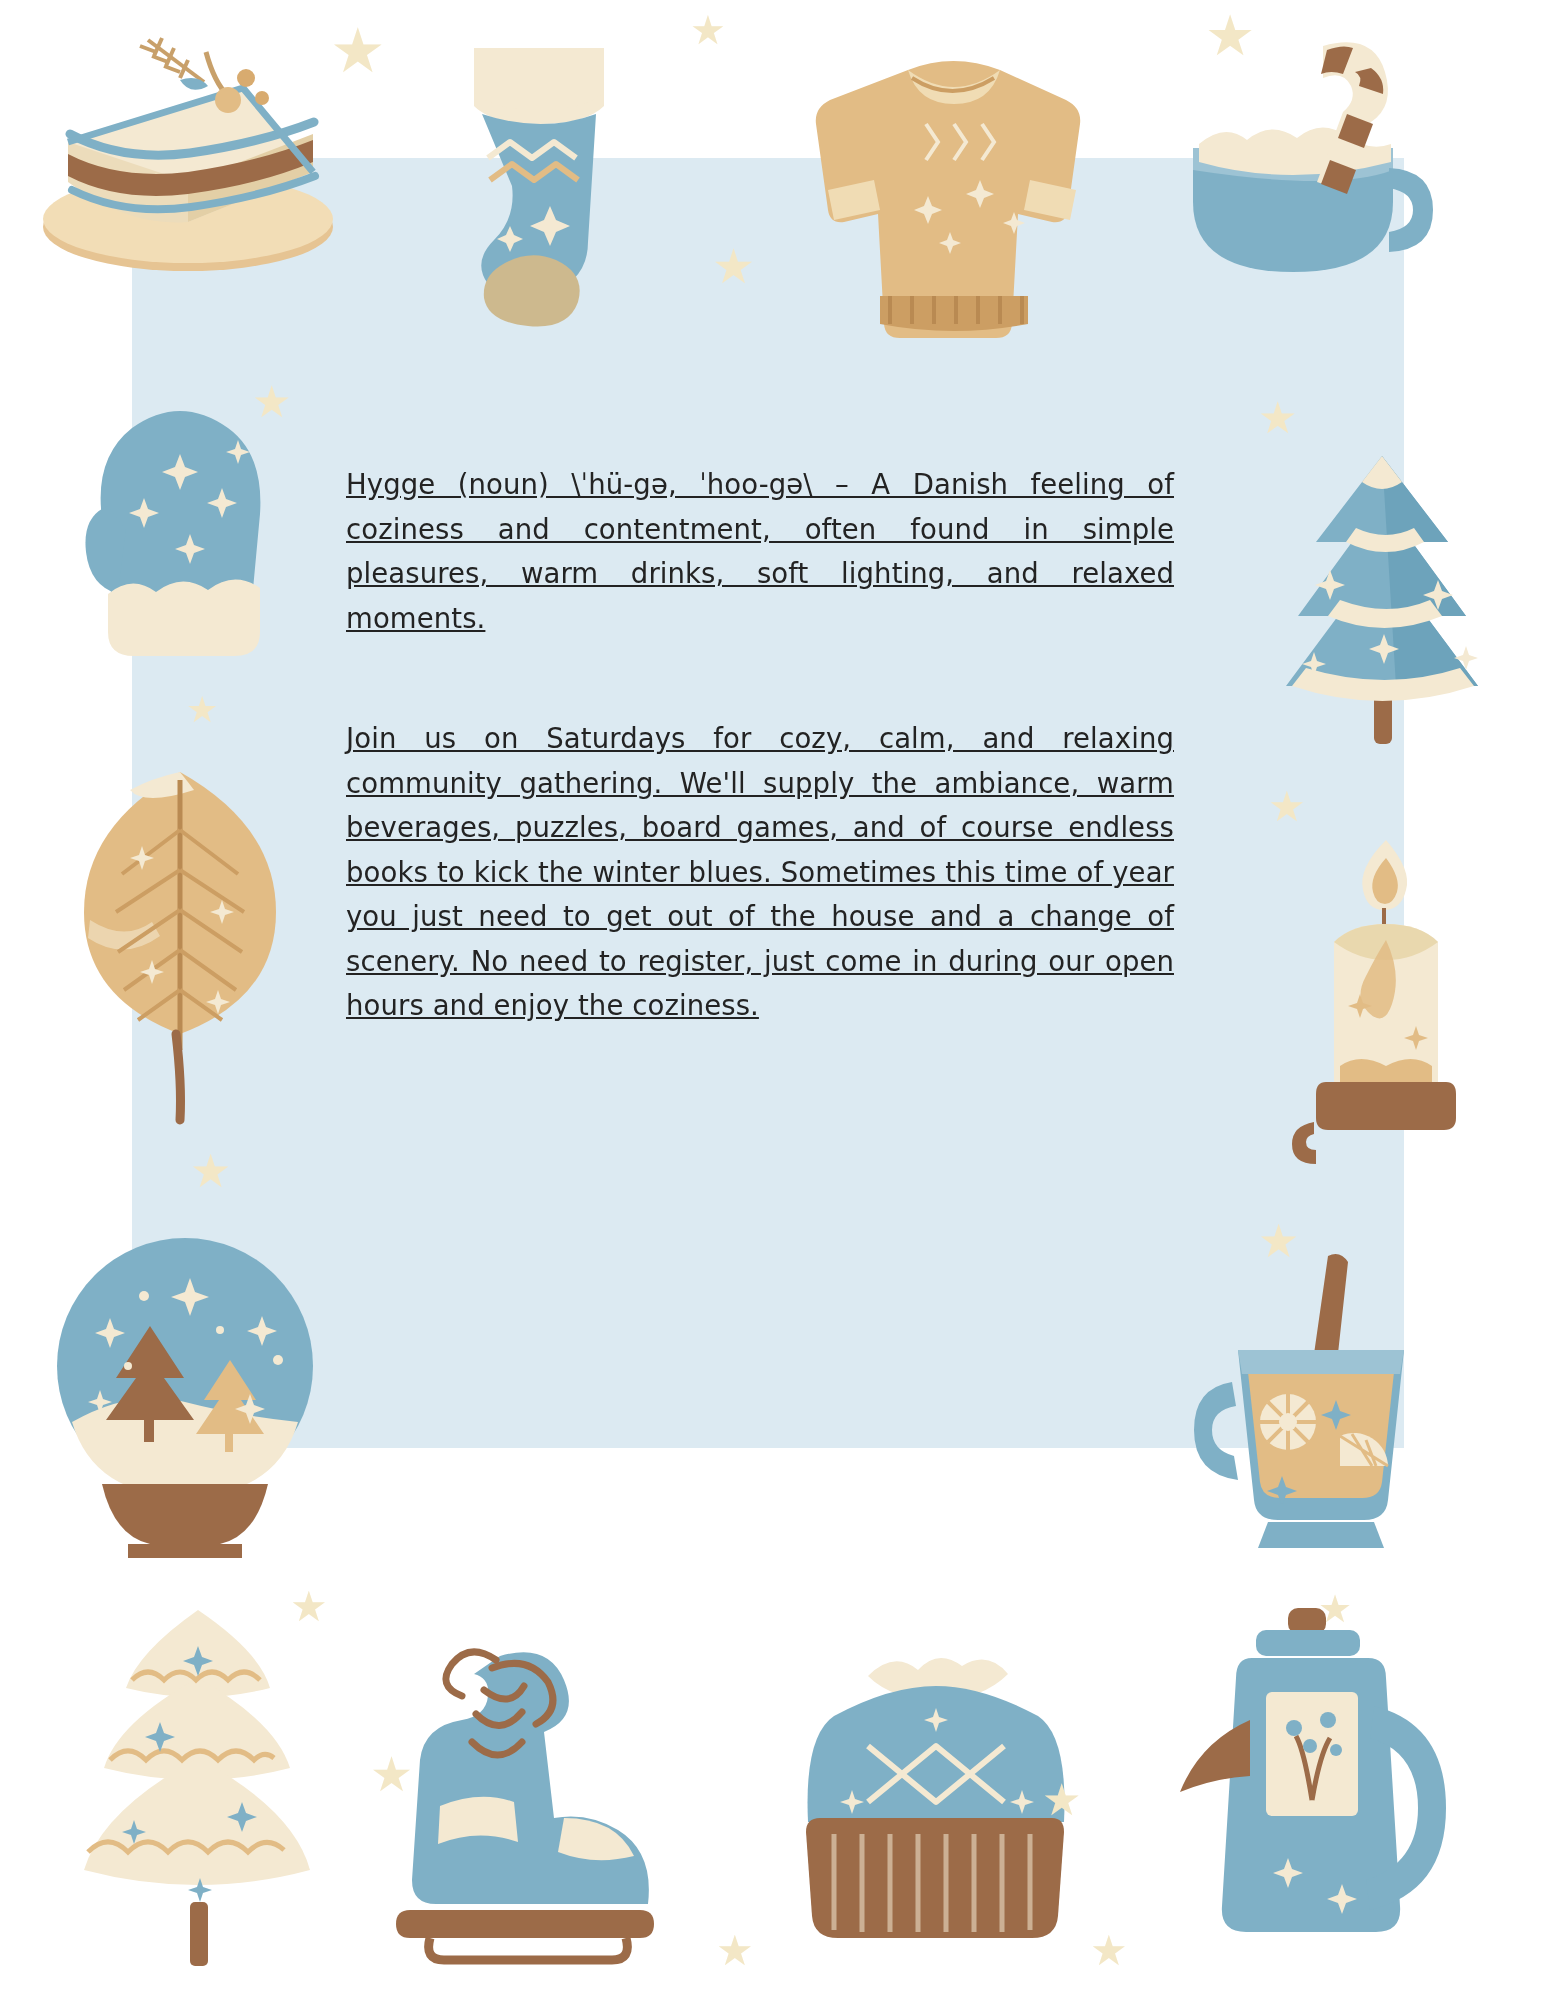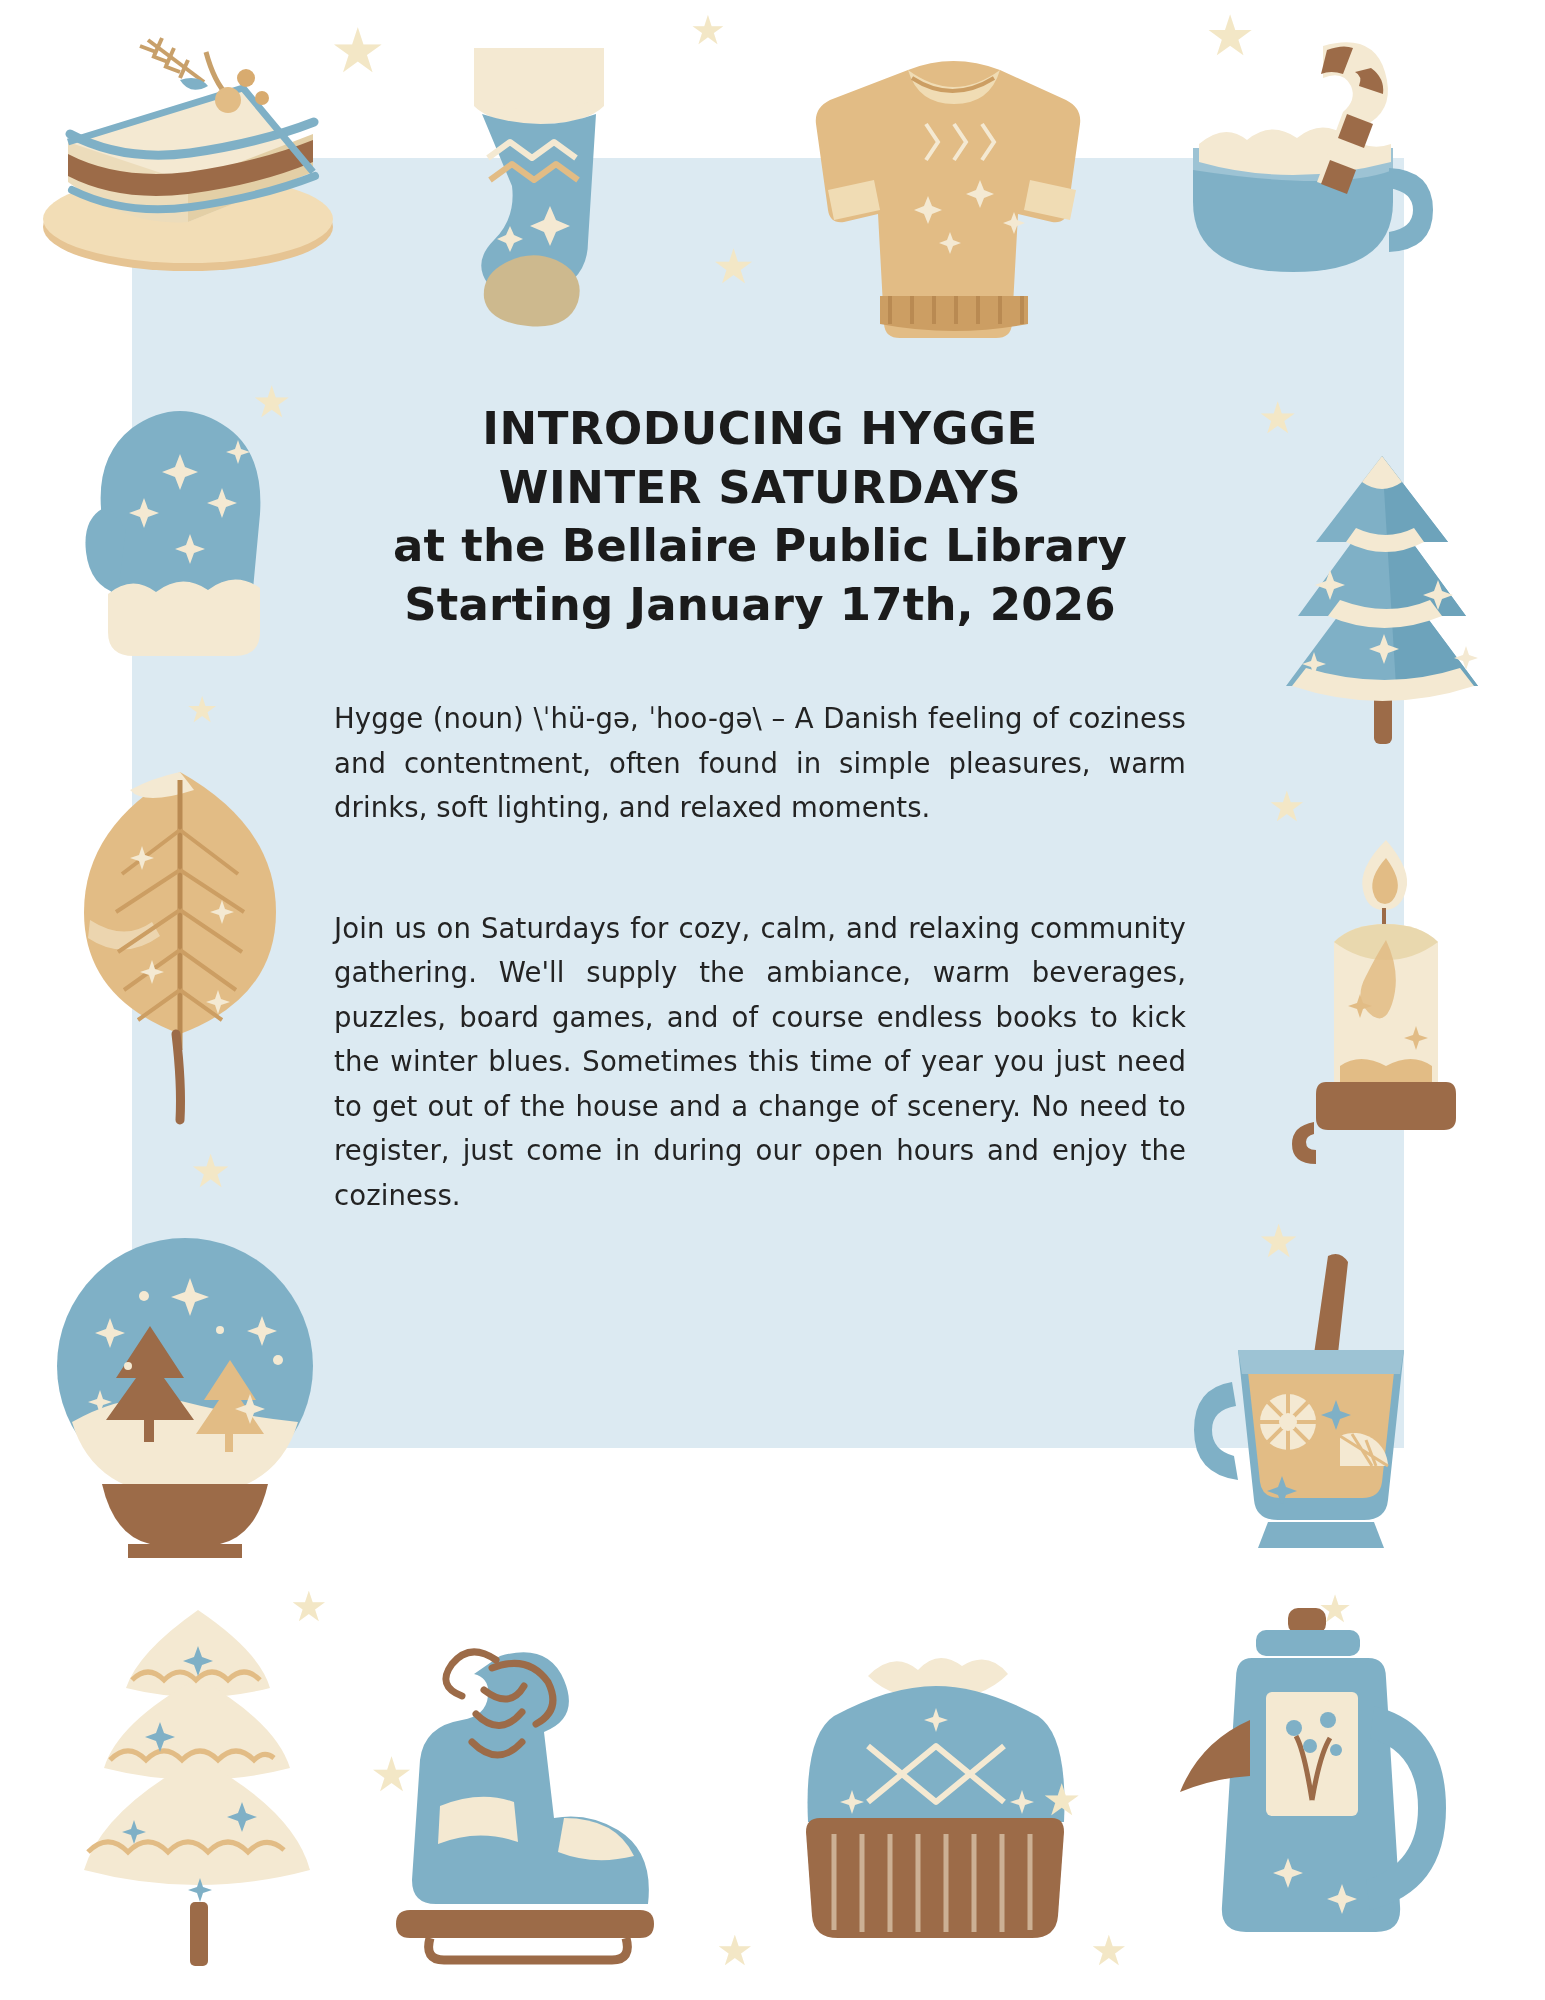--- a/index.html
+++ b/index.html
@@ -43,27 +43,28 @@
     text-align: center;
     font-size: 45px;
     line-height: 1.30;
     letter-spacing: 0.2px;
     margin: 0;
   }
   .title .l1, .title .l2 { font-size: 45px; letter-spacing: 0.5px; }
   .title .l3, .title .l4 { font-size: 45px; }
 
   .para {
-    margin: 4px;
+    margin: 16px;
     color: #232323;
     font-size: 27.5px;
     line-height: 1.62;
     text-align: justify;
     font-family: "DejaVu Sans", sans-serif;
     letter-spacing: 0.1px;
+    text-decoration: underline;
   }
   .para.first { margin-top: 62px; }
   .para.second { margin-top: 76px; }
 
   
   .deco {
     position: absolute;
   }
   .star {
     position: absolute;
@@ -343,23 +344,17 @@
   <span class="star" style="left:190px;top:1148px;font-size:46px;">★</span>
   <span class="star" style="left:1258px;top:1218px;font-size:46px;">★</span>
   <span class="star" style="left:290px;top:1586px;font-size:42px;">★</span>
   <span class="star" style="left:1318px;top:1590px;font-size:38px;">★</span>
   <span class="star" style="left:370px;top:1750px;font-size:48px;">★</span>
   <span class="star" style="left:1042px;top:1778px;font-size:44px;">★</span>
   <span class="star" style="left:716px;top:1930px;font-size:42px;">★</span>
   <span class="star" style="left:1090px;top:1930px;font-size:42px;">★</span>
 
   <div class="content">
-    <h1 class="title">
-      <span class="l1">INTRODUCING HYGGE</span><br>
-      <span class="l2">WINTER SATURDAYS</span><br>
-      <span class="l3">at the Bellaire Public Library</span><br>
-      <span class="l4">Starting January 17th, 2026</span>
-    </h1>
     <p class="para first">Hygge (noun) \ˈhü-gə, ˈhoo-gə\ – A Danish feeling of coziness and contentment, often found in simple pleasures, warm drinks, soft lighting, and relaxed moments.</p>
     <p class="para second">Join us on Saturdays for cozy, calm, and relaxing community gathering. We'll supply the ambiance, warm beverages, puzzles, board games, and of course endless books to kick the winter blues. Sometimes this time of year you just need to get out of the house and a change of scenery. No need to register, just come in during our open hours and enjoy the coziness.</p>
   </div>
 
 </div>
 
 </body></html>

